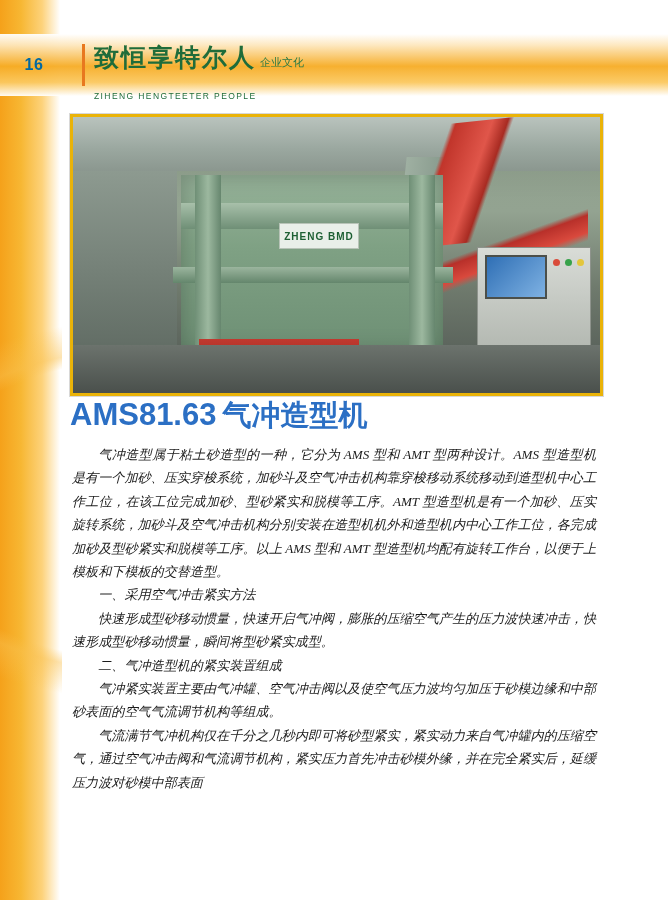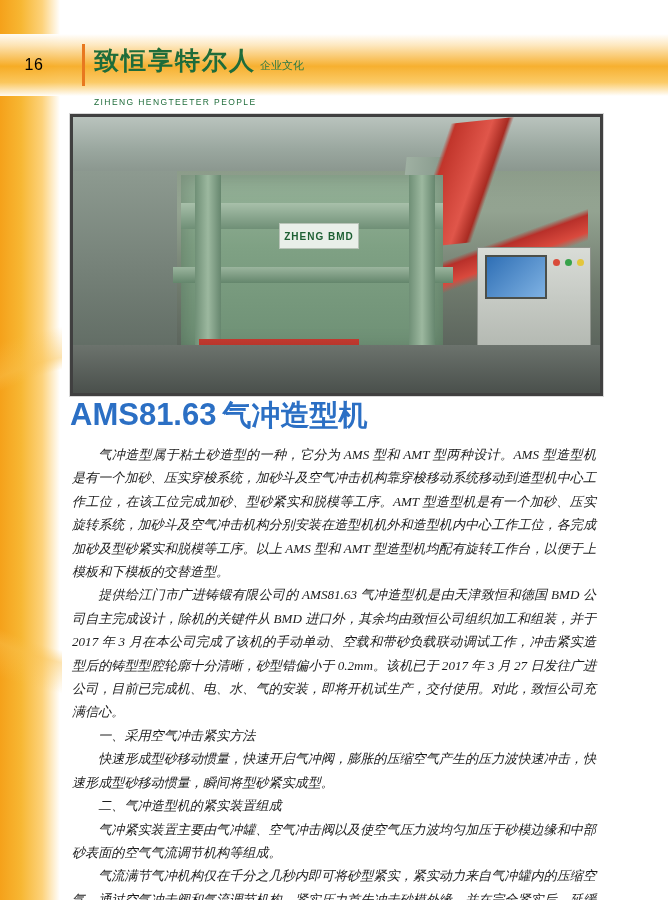--- a/index.html
+++ b/index.html
@@ -75,44 +75,44 @@
     left: 0; top: 34px;
     width: 668px; height: 62px;
   }
   .page-number-box {
     position: absolute;
     left: 14px; top: 14px;
     width: 40px; height: 34px;
     display: flex;
     align-items: center;
     justify-content: center;
-    color: #000000;
+    color: #0369a1;
     font-size: 16px;
-    font-weight: normal;
+    font-weight: bold;
     letter-spacing: 0.5px;
     text-align: center;
   }
   .header-divider {
     position: absolute;
     left: 82px; top: 10px;
     width: 3px; height: 42px;
     background: #e8781f;
   }
   .brand-wrap {
     position: absolute;
     left: 94px; top: 8px;
     width: 300px; height: 46px;
   }
   .brand-cn {
     font-family: "Liberation Serif", serif;
     font-size: 25px;
     font-weight: bold;
     color: #1f6c3a;
     letter-spacing: 2px;
-    line-height: 38px;
+    line-height: 32px;
     white-space: nowrap;
   }
   .brand-cn .sub-small {
     font-size: 11px;
     font-weight: normal;
     letter-spacing: 0;
     color: #2a7a45;
     margin-left: 4px;
   }
   .brand-en {
@@ -121,21 +121,21 @@
     letter-spacing: 1.4px;
     margin-top: 13px;
     white-space: nowrap;
   }
 
   
   .photo-frame {
     position: absolute;
     left: 70px; top: 114px;
     width: 527px; height: 276px;
-    border: 3px solid #404040;
+    border: 3px solid #eab308;
     box-shadow: 0 0 0 1px #d8d8d8;
     overflow: hidden;
     background: #5d6a5e;
   }
   .photo {
     position: absolute;
     inset: 0;
     background:
       linear-gradient(to bottom, rgba(0,0,0,0.10), rgba(0,0,0,0.0) 30%),
       linear-gradient(to bottom, #8fa08c 0%, #93a391 34%, #6f7a6d 62%, #4d5450 100%);
@@ -313,21 +313,20 @@
       <div class="ph-floor"></div>
     </div>
   </div>
 
   <div class="title">
     <span>AMS81.63</span><span class="t-cn">气冲造型机</span>
   </div>
 
   <div class="body-text">
     <p>气冲造型属于粘土砂造型的一种，它分为 AMS 型和 AMT 型两种设计。AMS 型造型机是有一个加砂、压实穿梭系统，加砂斗及空气冲击机构靠穿梭移动系统移动到造型机中心工作工位，在该工位完成加砂、型砂紧实和脱模等工序。AMT 型造型机是有一个加砂、压实旋转系统，加砂斗及空气冲击机构分别安装在造型机机外和造型机内中心工作工位，各完成加砂及型砂紧实和脱模等工序。以上 AMS 型和 AMT 型造型机均配有旋转工作台，以便于上模板和下模板的交替造型。</p>
-    <p>提供给江门市广进铸锻有限公司的 AMS81.63 气冲造型机是由天津致恒和德国 BMD 公司自主完成设计，除机的关键件从 BMD 进口外，其余均由致恒公司组织加工和组装，并于 2017 年 3 月在本公司完成了该机的手动单动、空载和带砂负载联动调试工作，冲击紧实造型后的铸型型腔轮廓十分清晰，砂型错偏小于 0.2mm。该机已于 2017 年 3 月 27 日发往广进公司，目前已完成机、电、水、气的安装，即将开机试生产，交付使用。对此，致恒公司充满信心。</p>
     <p class="sub-head">一、采用空气冲击紧实方法</p>
     <p>快速形成型砂移动惯量，快速开启气冲阀，膨胀的压缩空气产生的压力波快速冲击，快速形成型砂移动惯量，瞬间将型砂紧实成型。</p>
     <p class="sub-head">二、气冲造型机的紧实装置组成</p>
     <p>气冲紧实装置主要由气冲罐、空气冲击阀以及使空气压力波均匀加压于砂模边缘和中部砂表面的空气气流调节机构等组成。</p>
     <p>气流满节气冲机构仅在千分之几秒内即可将砂型紧实，紧实动力来自气冲罐内的压缩空气，通过空气冲击阀和气流调节机构，紧实压力首先冲击砂模外缘，并在完全紧实后，延缓压力波对砂模中部表面</p>
   </div>
 
 </div>
 
 </body></html>

